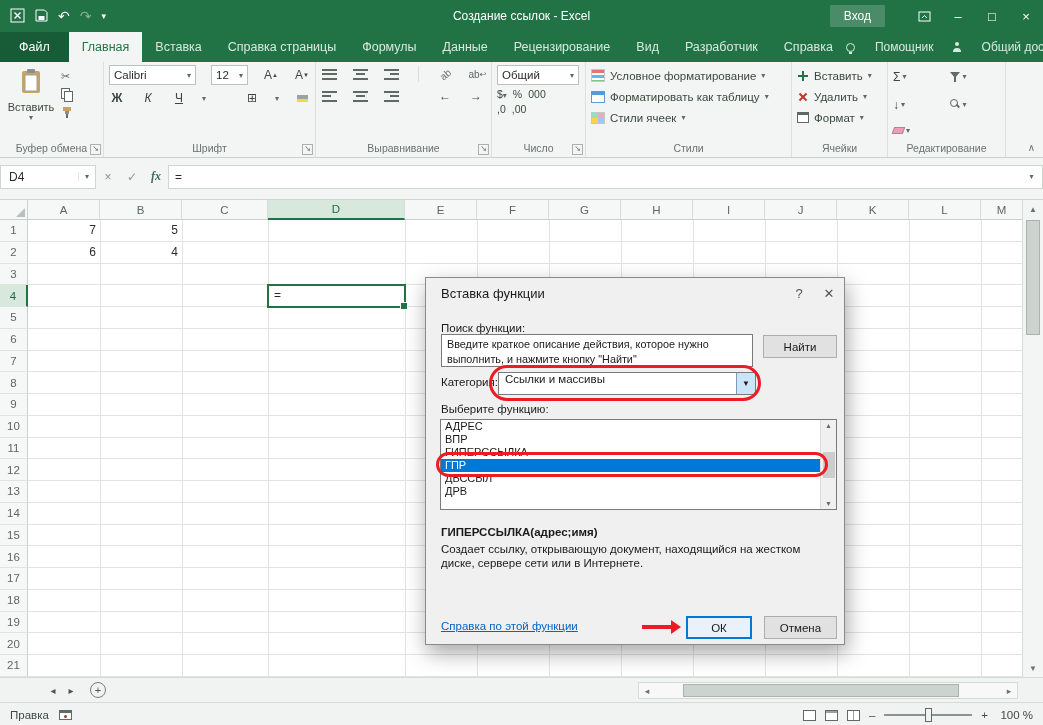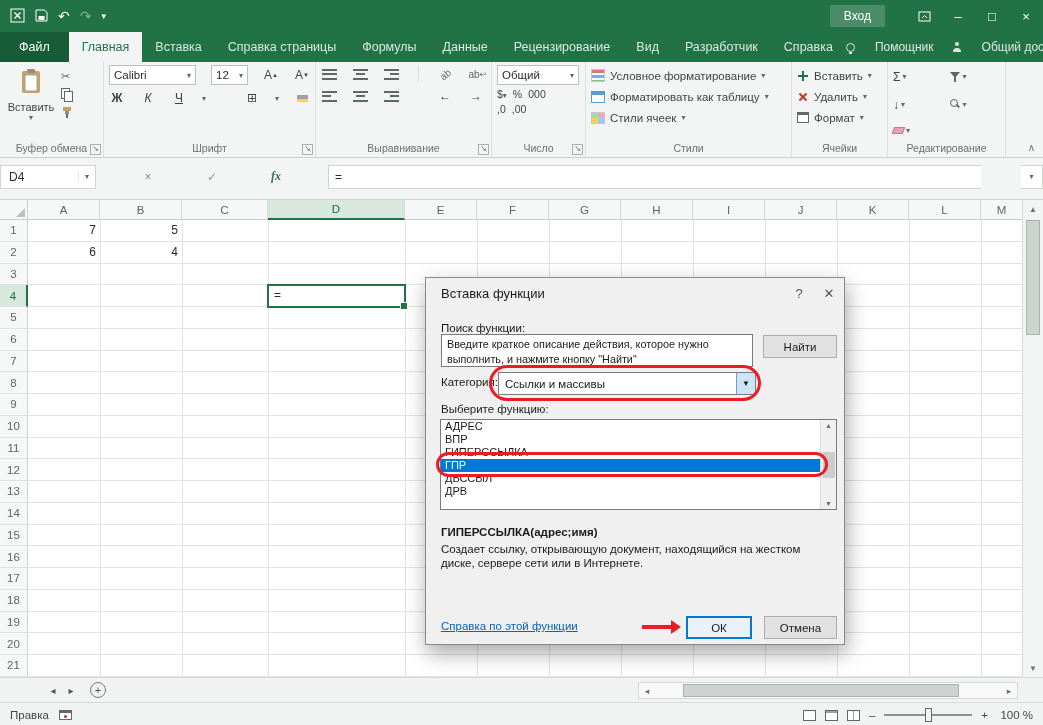--- a/index.html
+++ b/index.html
@@ -89,21 +89,21 @@
   .editcell { display:flex; align-items:center; gap:2px; font-size:12px; color:#3c463f; }
   .funnel { width:11px; height:10px; display:inline-block; position:relative; }
   .funnel::before { content:""; position:absolute; top:0; left:0; border-left:5px solid transparent; border-right:5px solid transparent; border-top:6px solid #5f6a64; }
   .funnel::after { content:""; position:absolute; top:5px; left:4px; width:2px; height:5px; background:#5f6a64; }
   .mag { width:11px; height:11px; display:inline-block; position:relative; }
   .mag::before { content:""; position:absolute; left:0; top:0; width:6px; height:6px; border:1.5px solid #5f6a64; border-radius:50%; }
   .mag::after { content:""; position:absolute; left:6px; top:6px; width:4px; height:1.5px; background:#5f6a64; transform:rotate(45deg); }
   .eraser { width:11px; height:7px; background:#e8a0b4; transform:skewX(-20deg); display:inline-block; border:1px solid #c27d92; }
 
   
-  .fbar { position:absolute; top:158px; left:0; right:0; height:42px; background:#f2f5f3; border-bottom:1px solid #cfd6d2; display:flex; align-items:center; padding:0 0 4px 0;gap:40px; }
+  .fbar { position:absolute; top:158px; left:0; right:0; height:42px; background:#f2f5f3; border-bottom:1px solid #cfd6d2; display:flex; align-items:center; padding:0 0 4px 0; }
   .namebox { width:96px; height:24px; background:#fff; border:1px solid #cfd6d2; margin-left:0; display:flex; align-items:center; font-size:12px; color:#2b2b2b; padding-left:8px; }
   .nb-caret { margin-left:auto; padding:0 6px; border-left:1px solid #e4e8e5; font-size:8px; color:#5f6a64; }
   .fb-btn { width:24px; height:24px; display:flex; align-items:center; justify-content:center; font-size:12px; color:#8a948e; }
   .fb-fx { font-family:"Liberation Serif","DejaVu Serif",serif; font-style:italic; font-weight:bold; color:#3f6e54; }
   .fb-field { flex:1; height:24px; background:#fff; border:1px solid #cfd6d2; border-right:none; display:flex; align-items:center; padding-left:6px; font-size:12px; color:#2b2b2b; }
   .fb-exp { width:22px; height:24px; background:#fff; border:1px solid #cfd6d2; border-left:none; display:flex; align-items:center; justify-content:center; font-size:8px; color:#5f6a64; }
 
   
   .sheet { position:absolute; top:200px; left:0; width:1022px; height:477px; background:#fff; }
   .colheaders { display:flex; height:20px; }
@@ -169,21 +169,21 @@
   .dlg-title { height:30px; display:flex; align-items:center; padding-left:15px; font-size:13px; color:#1a1a1a; }
   .dlg-btn { width:30px; height:30px; display:flex; align-items:center; justify-content:center; font-size:13px; color:#555; }
   .dlg-btn.q { margin-left:auto; }
   .dlg-body { position:relative; height:338px; font-size:11.5px; color:#1a1a1a; }
   .lbl { position:absolute; left:15px; }
   .l-search { top:14px; }
   .searchbox { position:absolute; left:15px; top:26px; width:312px; height:33px; background:#fff; border:1px solid #7a7a7a; font-size:10.8px; line-height:1.4; padding:2px 5px; color:#1a1a1a; overflow:hidden; }
   .btn { position:absolute; height:23px; background:#e1e1e1; border:1px solid #adadad; font-size:11.5px; color:#1a1a1a; font-family:inherit; }
   .btn.find { left:337px; top:27px; width:74px; }
   .l-cat { top:68px; }
-  .combo2 { position:absolute; left:72px; top:64px; width:258px; height:23px; background:#fff; border:1px solid #7a7a7a; display:flex; align-items:center; padding-left:6px; font-size:11.5px; }
+  .combo2 { position:absolute; left:72px; top:64px; width:258px; height:23px; background:#fff; border:1px solid #7a7a7a; display:flex; align-items:flex-start; padding-left:6px; font-size:11.5px; }
   .combo2 .dd { margin-left:auto; width:19px; height:100%; background:#cce4f7; border-left:1px solid #7a9cb8; display:flex; align-items:center; justify-content:center; font-size:8px; color:#1a1a1a; }
   .l-sel { top:95px; }
   .fnlist { position:absolute; left:14px; top:111px; width:397px; height:91px; background:#fff; border:1px solid #7a7a7a; overflow:hidden; }
   .fn-items { position:absolute; left:0; top:0; right:16px; bottom:0; }
   .fn-item { height:13px; line-height:13px; font-size:11px; padding-left:4px; color:#1a1a1a; white-space:nowrap; }
   .fn-items > :nth-child(4) { background:#0078d7; color:#fff; }
   .fn-scroll { position:absolute; right:0; top:0; bottom:0; width:16px; background:#f0f0f0; border-left:1px solid #dcdcdc; display:flex; flex-direction:column; align-items:center; justify-content:space-between; font-size:7px; color:#6a6a6a; padding:2px 0; }
   .fn-thumb { width:12px; height:26px; background:#cdcdcd; }
   .sig { position:absolute; left:15px; top:218px; font-weight:bold; }
   .desc { position:absolute; left:15px; top:234px; width:382px; line-height:14px; }
@@ -210,20 +210,21 @@
             <path d="M4.5 4.5l6 6M10.5 4.5l-6 6" stroke="#fff" stroke-width="1.4"></path>
           </svg></span>
       <span class="qicon"><svg width="13" height="13" viewBox="0 0 13 13">
             <path d="M1 1h8.5L12 3.5V12H1z" fill="none" stroke="#fff"></path>
             <rect x="3.5" y="7" width="6" height="4" fill="#fff"></rect>
           </svg></span>
       <span class="qicon">↶</span>
       <span class="qicon dim">↷</span>
       <span class="qicon" style="font-size:9px">▾</span>
     </div>
+    <div class="tb-title">Создание ссылок  -  Excel</div>
     <div class="tb-right">
       <span class="signin">Вход</span>
       <span class="winbtn">
           <svg width="13" height="11" viewBox="0 0 13 11">
             <rect x="1" y="1" width="11" height="9" fill="none" stroke="#fff"></rect>
             <path d="M4 7l2.5-2.5L9 7" fill="none" stroke="#fff"></path>
           </svg>
         </span>
       <span class="winbtn">–</span>
       <span class="winbtn">□</span>

